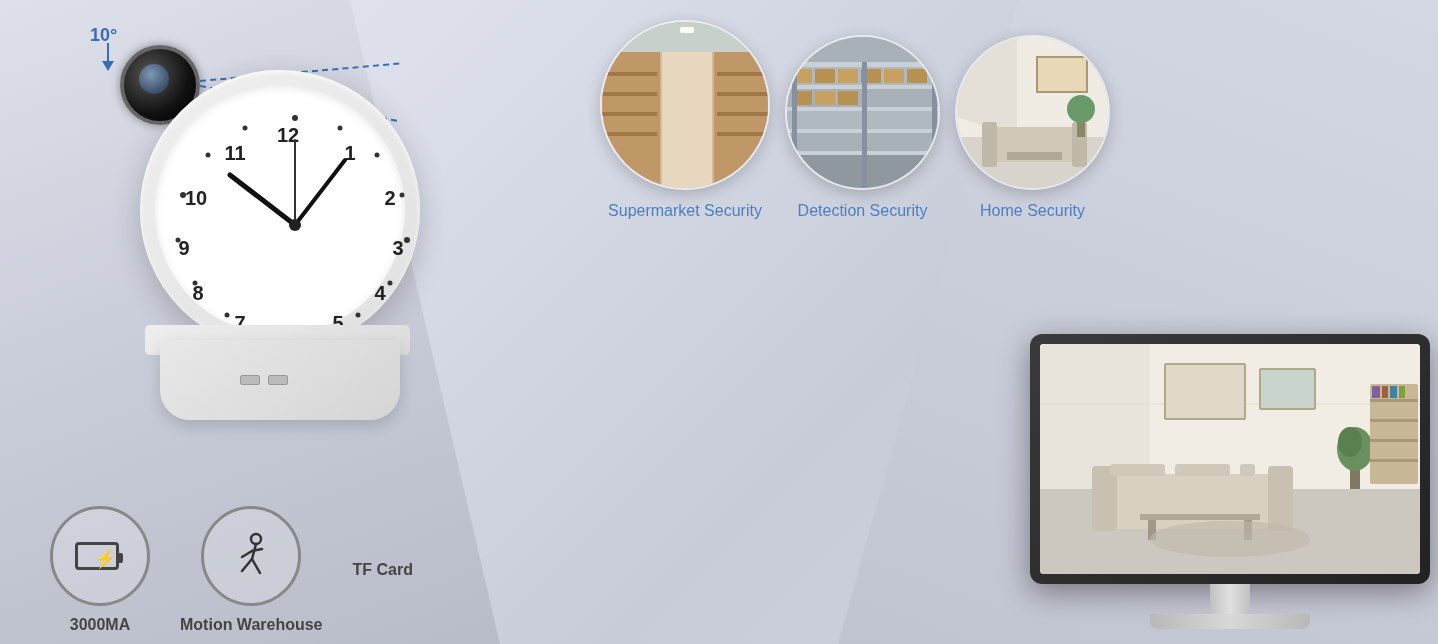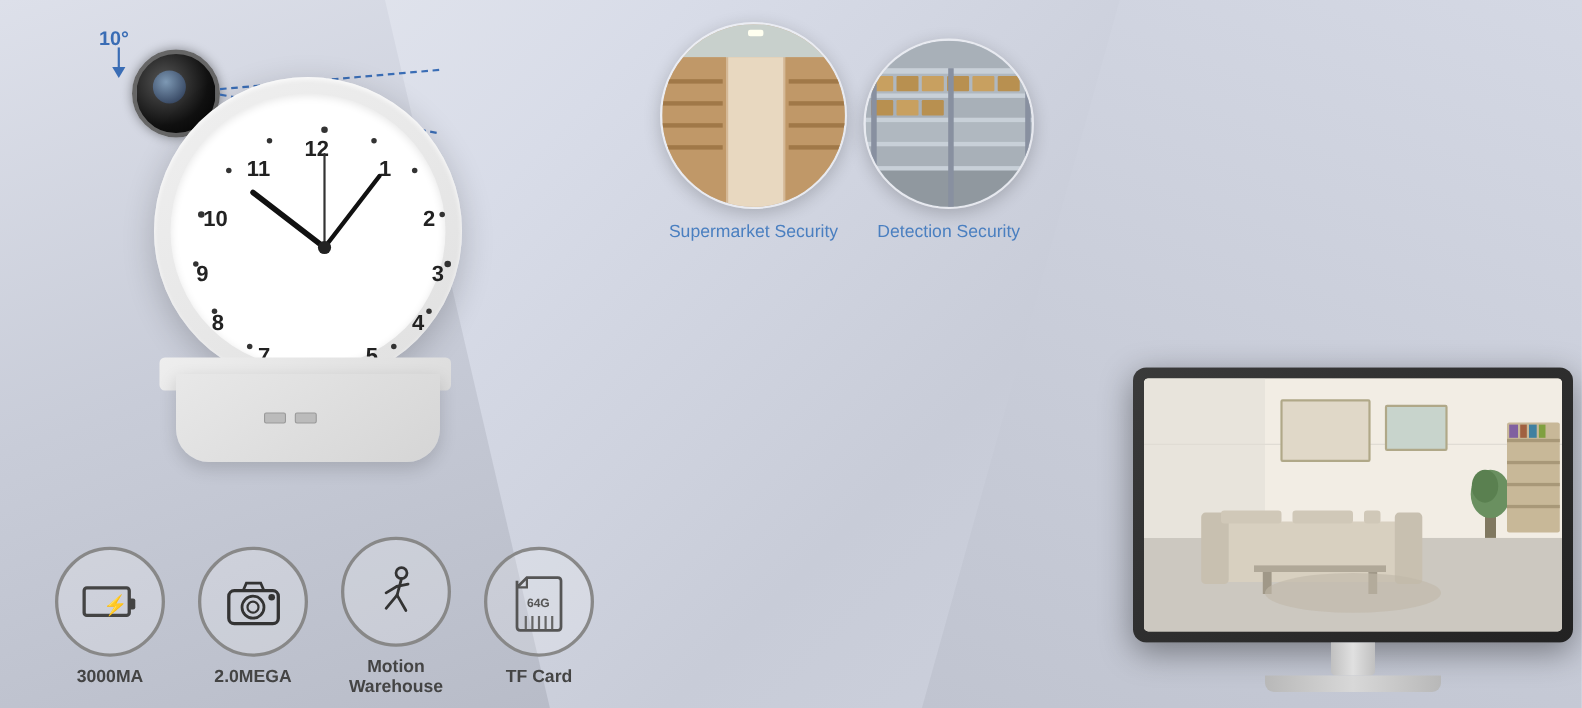--- a/index.html
+++ b/index.html
@@ -442,61 +442,37 @@
           <div class="battery-icon">
             <div class="battery-body">
               <div class="battery-tip"></div>
               <span class="battery-bolt">⚡</span>
             </div>
           </div>
         </div>
         <span class="feature-label">3000MA</span>
       </div>
 
-      <div class="feature-item">
-        <div class="feature-circle">
-          <svg width="55" height="45" viewBox="0 0 55 45">
-            <rect x="5" y="12" width="45" height="30" rx="5" fill="none" stroke="#333" stroke-width="3"></rect>
-            <circle cx="27" cy="27" r="10" fill="none" stroke="#333" stroke-width="2.5"></circle>
-            <circle cx="27" cy="27" r="5" fill="none" stroke="#333" stroke-width="2"></circle>
-            <path d="M18 12 L21 5 L34 5 L37 12" fill="none" stroke="#333" stroke-width="2.5"></path>
-            <circle cx="44" cy="18" r="3" fill="#333"></circle>
-          </svg>
-        </div>
-        <span class="feature-label">2.0MEGA</span>
-      </div>
 
       <div class="feature-item">
         <div class="feature-circle">
           <svg width="55" height="55" viewBox="0 0 55 55">
 
             <circle cx="32" cy="10" r="5" fill="none" stroke="#333" stroke-width="2.5"></circle>
             <line x1="32" y1="15" x2="28" y2="30" stroke="#333" stroke-width="2.5" stroke-linecap="round"></line>
             <line x1="28" y1="30" x2="18" y2="42" stroke="#333" stroke-width="2.5" stroke-linecap="round"></line>
             <line x1="28" y1="30" x2="36" y2="44" stroke="#333" stroke-width="2.5" stroke-linecap="round"></line>
             <line x1="28" y1="22" x2="18" y2="28" stroke="#333" stroke-width="2.5" stroke-linecap="round"></line>
             <line x1="28" y1="22" x2="38" y2="20" stroke="#333" stroke-width="2.5" stroke-linecap="round"></line>
           </svg>
         </div>
         <span class="feature-label">Motion Warehouse</span>
       </div>
 
       <div class="feature-item">
-        <div class="feature-circle">
-          <svg width="50" height="55" viewBox="0 0 50 55">
-            <path d="M5 8 L5 50 Q5 53 8 53 L42 53 Q45 53 45 50 L45 8 Q45 5 42 5 L14 5 L5 14 Z" fill="none" stroke="#555" stroke-width="2.5"></path>
-            <path d="M5 14 L14 14 L14 5" fill="none" stroke="#555" stroke-width="2"></path>
-            <text x="14" y="32" font-size="11" font-weight="bold" fill="#555" font-family="Arial">64G</text>
-            <line x1="13" y1="40" x2="13" y2="52" stroke="#666" stroke-width="2"></line>
-            <line x1="19" y1="40" x2="19" y2="52" stroke="#666" stroke-width="2"></line>
-            <line x1="25" y1="40" x2="25" y2="52" stroke="#666" stroke-width="2"></line>
-            <line x1="31" y1="40" x2="31" y2="52" stroke="#666" stroke-width="2"></line>
-            <line x1="37" y1="40" x2="37" y2="52" stroke="#666" stroke-width="2"></line>
-          </svg>
-        </div>
         <span class="feature-label">TF Card</span>
       </div>
 
     </div>
   </div>
 
   <div class="right-section">
 
     <div class="use-cases-row">
 
@@ -552,20 +528,44 @@
             <rect x="51" y="54" width="20" height="14" fill="#b89050" rx="1"></rect>
 
             <rect x="145" y="25" width="5" height="130" fill="#8890a0"></rect>
             <rect x="75" y="25" width="5" height="130" fill="#8890a0"></rect>
             <rect x="5" y="25" width="5" height="130" fill="#8890a0"></rect>
           </svg>
         </div>
         <span class="use-case-label">Detection Security</span>
       </div>
 
+      <div class="use-case-item">
+        <div class="use-case-circle medium">
+          <svg width="155" height="155" viewBox="0 0 155 155">
+            <rect width="155" height="155" fill="#ede8e0"></rect>
+
+            <rect x="0" y="0" width="155" height="100" fill="#f0ece4"></rect>
+            <rect x="0" y="100" width="155" height="55" fill="#d8d4cc"></rect>
+
+            <polygon points="0,0 60,0 60,100 0,80" fill="#e4e0d8"></polygon>
+
+            <rect x="30" y="90" width="90" height="35" fill="#d0c8b8" rx="5"></rect>
+            <rect x="25" y="85" width="15" height="45" fill="#c0b8a8" rx="3"></rect>
+            <rect x="115" y="85" width="15" height="45" fill="#c0b8a8" rx="3"></rect>
+
+            <rect x="80" y="20" width="50" height="35" fill="#e8d8b8" stroke="#a89878" stroke-width="2"></rect>
+
+            <rect x="120" y="75" width="8" height="25" fill="#888868"></rect>
+            <circle cx="124" cy="72" r="14" fill="#6a9a6a"></circle>
+
+            <rect x="50" y="115" width="55" height="8" fill="#b0a898"></rect>
+          </svg>
+        </div>
+        <span class="use-case-label">Home Security</span>
+      </div>
     </div>
 
     <div class="monitor-section">
       <div class="imac-outer">
         <div class="imac-screen-bezel">
           <div class="imac-screen">
 
             <div class="room-wall-left"></div>
             <div class="room-wall-right"></div>
             <div class="room-floor"></div>

